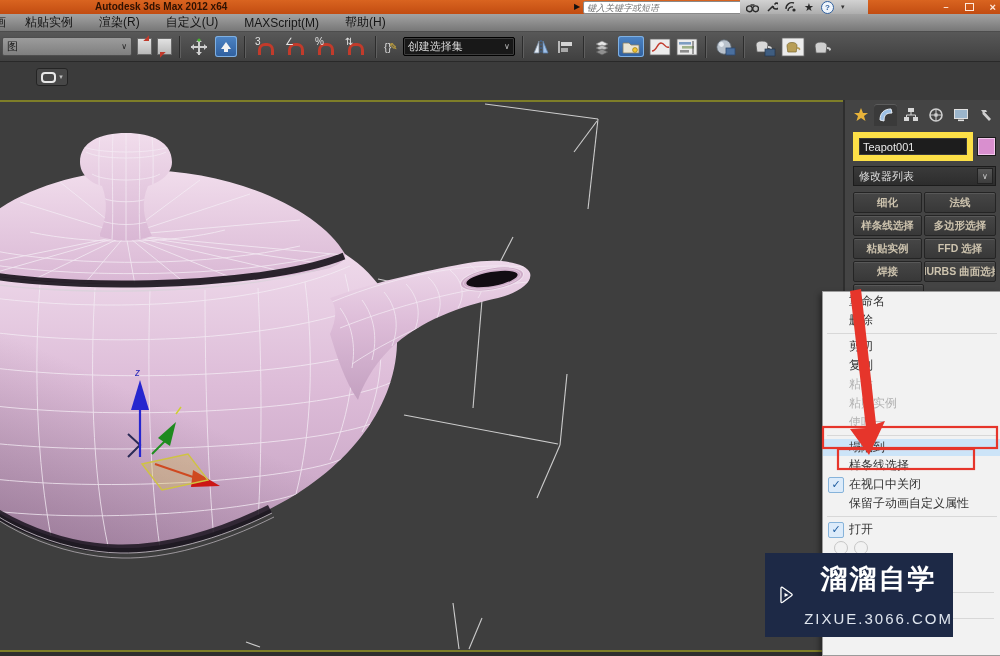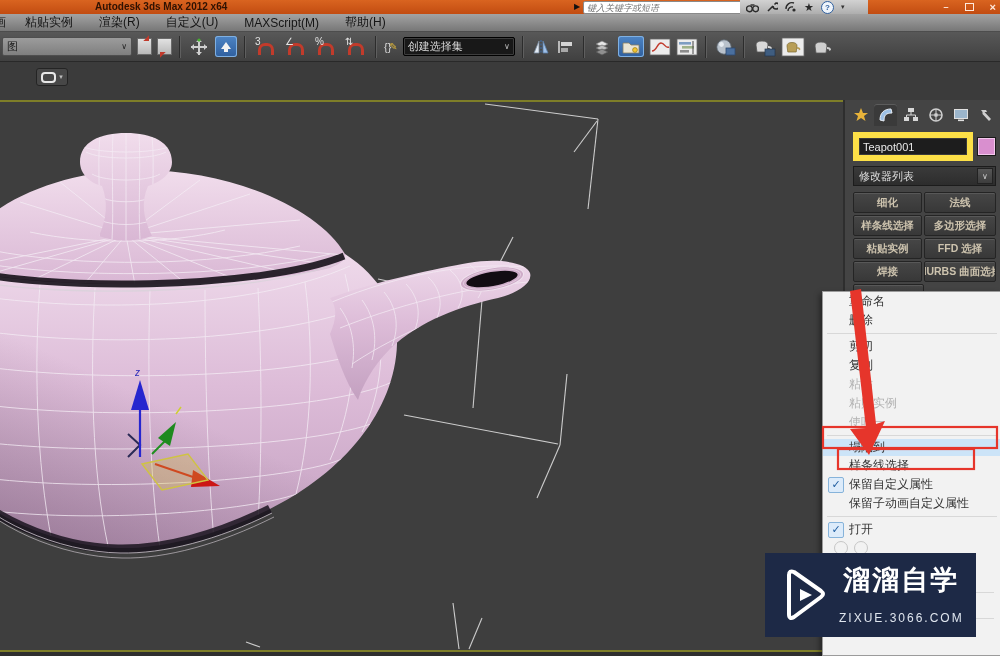--- a/index.html
+++ b/index.html
@@ -94,25 +94,25 @@
   .mi.hl{background:#cce4f8;height:17px;line-height:17px;}
   .mi .chk{position:absolute;left:5px;top:2px;width:14px;height:14px;background:#dcebfa;border:1px solid #86b3da;
     border-radius:2px;color:#1b5a9e;font-size:11px;line-height:13px;text-align:center;}
   .msep{height:1px;background:#d8d8d8;margin:3px 3px 3px 4px;}
   .mi-circles{height:18px;display:flex;gap:6px;align-items:center;padding-left:11px;}
   .mi-circles i{width:12px;height:12px;border:1px solid #c6c6c6;border-radius:50%;}
   .m-spacer{height:80px;position:relative;}
   .m-spacer .msep{position:absolute;left:4px;right:3px;}
 
   
-  .watermark{position:absolute;left:765px;top:553px;width:211px;height:84px;background:#1d2946;z-index:60;
+  .watermark{position:absolute;left:765px;top:553px;width:188px;height:84px;background:#1d2946;z-index:60;
     display:flex;align-items:center;padding-left:12px;box-sizing:border-box;gap:10px;}
   .wm-text{display:flex;flex-direction:column;align-items:center;}
   .wm-title{color:#fff;font-size:27px;font-weight:bold;letter-spacing:2px;line-height:30px;}
-  .wm-url{color:#dfe5ee;font-size:12px;letter-spacing:2px;margin-top:16px;}
+  .wm-url{color:#dfe5ee;font-size:15px;letter-spacing:2px;margin-top:16px;}
 
   
   .annot{position:absolute;left:0;top:0;width:1000px;height:656px;z-index:70;pointer-events:none;}
 </style>
 </head>
 <body>
 
 <div class="titlebar">
   <span class="tb-app">Autodesk 3ds Max  2012 x64</span>
   <span class="tb-doc">无标题</span>
@@ -486,21 +486,21 @@
   <div class="mi"><span>剪切</span></div>
   <div class="mi"><span>复制</span></div>
   <div class="mi dis"><span>粘贴</span></div>
   <div class="mi dis"><span>粘贴实例</span></div>
   <div class="mi dis"><span>使唯一</span></div>
   <div class="msep"></div>
   <div class="mi hl"><span>塌陷到</span></div>
   <div class="mi"><span>样条线选择</span></div>
   <div class="mi">
     <span class="chk">✓</span>
-    <span>保留自定义属性</span></div>
+    <span>在视口中关闭</span></div>
   <div class="mi"><span>保留子动画自定义属性</span></div>
   <div class="msep"></div>
   <div class="mi">
     <span class="chk">✓</span>
     <span>打开</span></div>
   <div class="mi-circles">
       <i></i>
       <i></i>
     </div>
   <div class="m-spacer">

